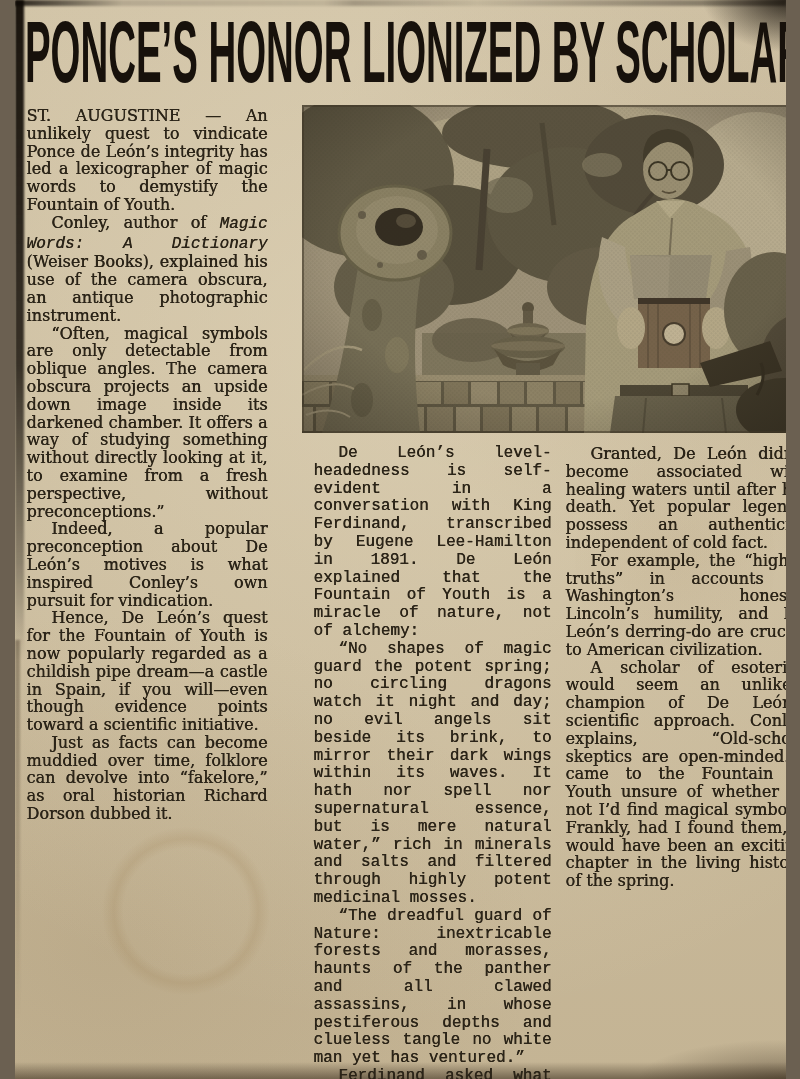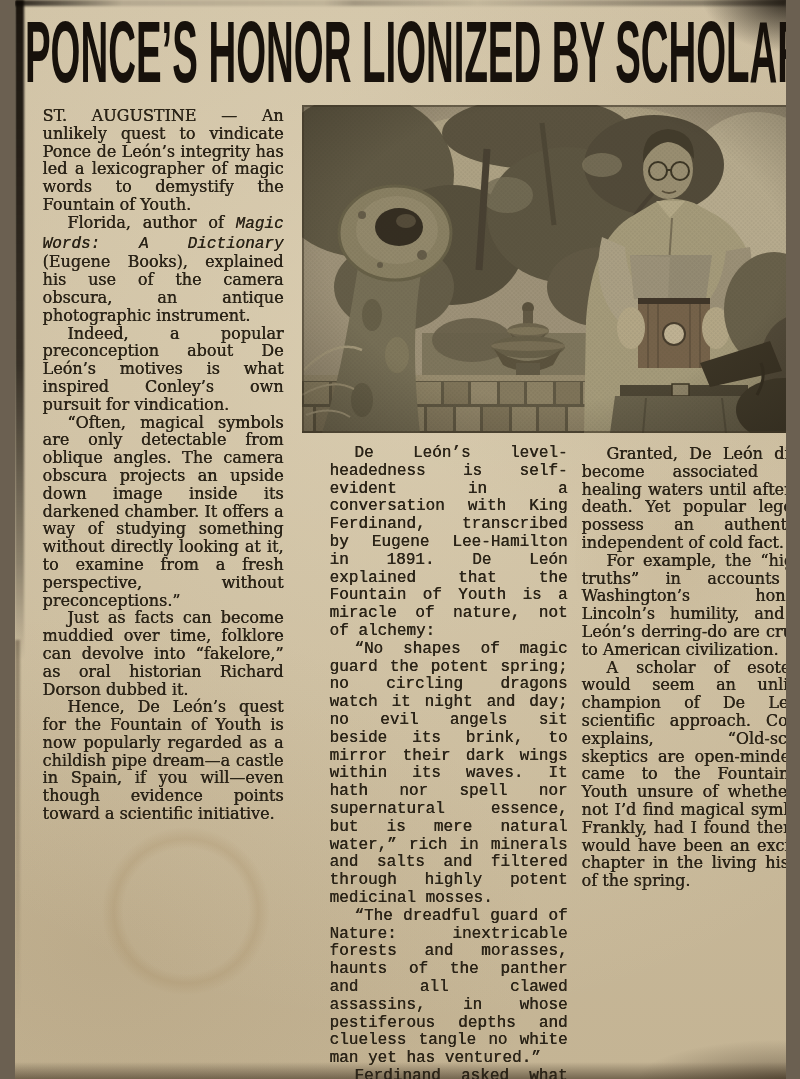--- a/index.html
+++ b/index.html
@@ -29,21 +29,21 @@
     background:radial-gradient(ellipse at 100% 100%, rgba(38,26,13,0.4), rgba(38,26,13,0) 70%); }
   .stain-ring { position:absolute; left:86px; top:826px; width:170px; height:170px; border-radius:50%;
     background:radial-gradient(circle, rgba(0,0,0,0) 52%, rgba(148,116,68,0.16) 60%, rgba(148,116,68,0) 70%); }
   .stain-soft { position:absolute; left:560px; top:430px; width:200px; height:260px; border-radius:50%;
     background:radial-gradient(circle, rgba(140,110,70,0.08), rgba(140,110,70,0) 70%); }
 
   .headline-wrap { position:absolute; left:8px; top:14px; width:784px; height:84px; }
 
   .col { position:absolute; text-align:justify; color:#2b2418;
     font-size:16px; line-height:17.8px; letter-spacing:0;
-    text-shadow:0.35px 0 0 currentColor;margin-left:16px; }
+    text-shadow:0.35px 0 0 currentColor; }
   .col p { margin:0; text-indent:1.55em; }
   .col p.noindent { text-indent:0; }
   .col1 { left:12px;  top:107px; width:241px; }
   .col2 { left:299px; top:445px; width:238px;font-family:Liberation Mono, monospace; }
   .col3 { left:551px; top:445px; width:240px; }
   .col i { font-style:italic;font-family:Liberation Mono, monospace; }
 
   .photo { position:absolute; left:287px; top:105px; width:507px; height:328px; }
 </style>
 </head>
@@ -208,25 +208,25 @@
     </g>
 
     <rect width="507" height="328" fill="url(#halftone)"></rect>
     <rect width="507" height="328" fill="#c2b491" opacity="0.10"></rect>
     <rect width="507" height="328" fill="url(#photovig)"></rect>
     <rect x="1" y="1" width="505" height="326" fill="none" stroke="#3f3727" stroke-width="2" opacity="0.55"></rect>
   </svg>
 
   <div class="col col1">
     <p class="noindent">ST. AUGUSTINE — An unlikely quest to vindicate Ponce de León’s integrity has led a lexicographer of magic words to demystify the Fountain of Youth.</p>
-    <p><span>Florida, author of </span><i>Magic Words: A Dictionary</i><span> (Eugene Books), explained his use of the camera obscura, an antique photographic instrument.</span></p>
+    <p><span>Conley, author of </span><i>Magic Words: A Dictionary</i><span> (Weiser Books), explained his use of the camera obscura, an antique photographic instrument.</span></p>
+    <p>“Often, magical symbols are only detectable from oblique angles. The camera obscura projects an upside down image inside its darkened chamber. It offers a way of studying something without directly looking at it, to examine from a fresh perspective, without preconceptions.”</p>
     <p>Indeed, a popular preconception about De León’s motives is what inspired Conley’s own pursuit for vindication.</p>
-    <p>“Often, magical symbols are only detectable from oblique angles. The camera obscura projects an upside down image inside its darkened chamber. It offers a way of studying something without directly looking at it, to examine from a fresh perspective, without preconceptions.”</p>
+    <p>Hence, De León’s quest for the Fountain of Youth is now popularly regarded as a childish pipe dream—a castle in Spain, if you will—even though evidence points toward a scientific initiative.</p>
     <p>Just as facts can become muddied over time, folklore can devolve into “fakelore,” as oral historian Richard Dorson dubbed it.</p>
-    <p>Hence, De León’s quest for the Fountain of Youth is now popularly regarded as a childish pipe dream—a castle in Spain, if you will—even though evidence points toward a scientific initiative.</p>
   </div>
 
   <div class="col col2">
     <p>De León’s level-headedness is self-evident in a conversation with King Ferdinand, transcribed by Eugene Lee-Hamilton in 1891.  De León explained that the Fountain of Youth is a miracle of nature, not of alchemy:</p>
     <p>“No shapes of magic guard the potent spring; no circling dragons watch it night and day; no evil angels sit beside its brink, to mirror their dark wings within its waves.  It hath nor spell nor supernatural essence, but is mere natural water,” rich in minerals and salts and filtered through highly potent medicinal mosses.</p>
     <p>“The dreadful guard of Nature: inextricable forests and morasses, haunts of the panther and all clawed assassins, in whose pestiferous depths and clueless tangle no white man yet has ventured.”</p>
     <p>Ferdinand asked what then guarded the Fountain of Youth.  In answer, De León described the wilds of Florida:</p>
   </div>
 
   <div class="col col3">

